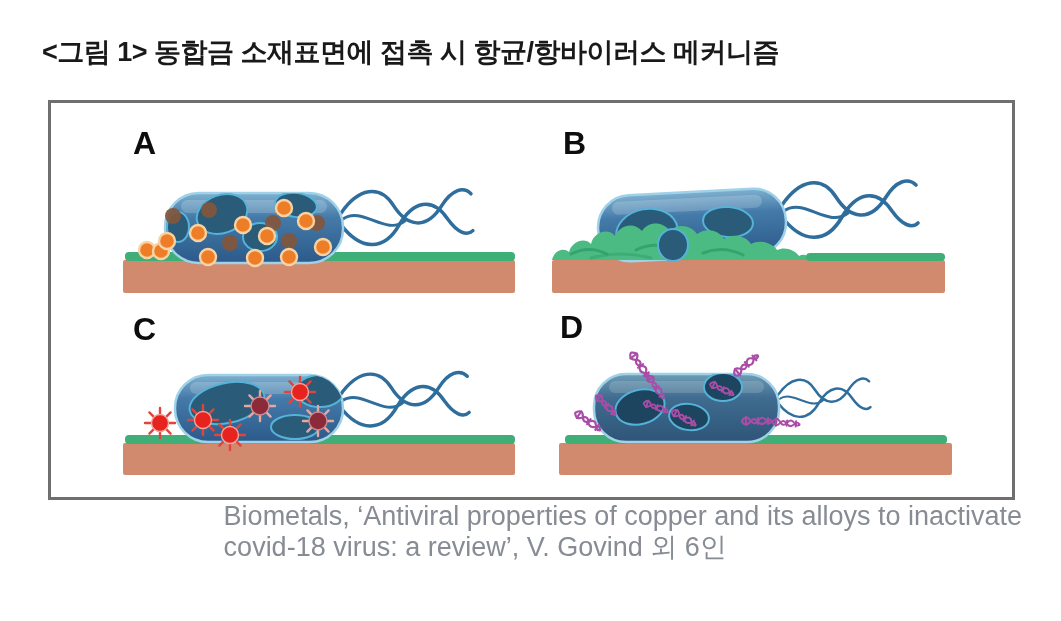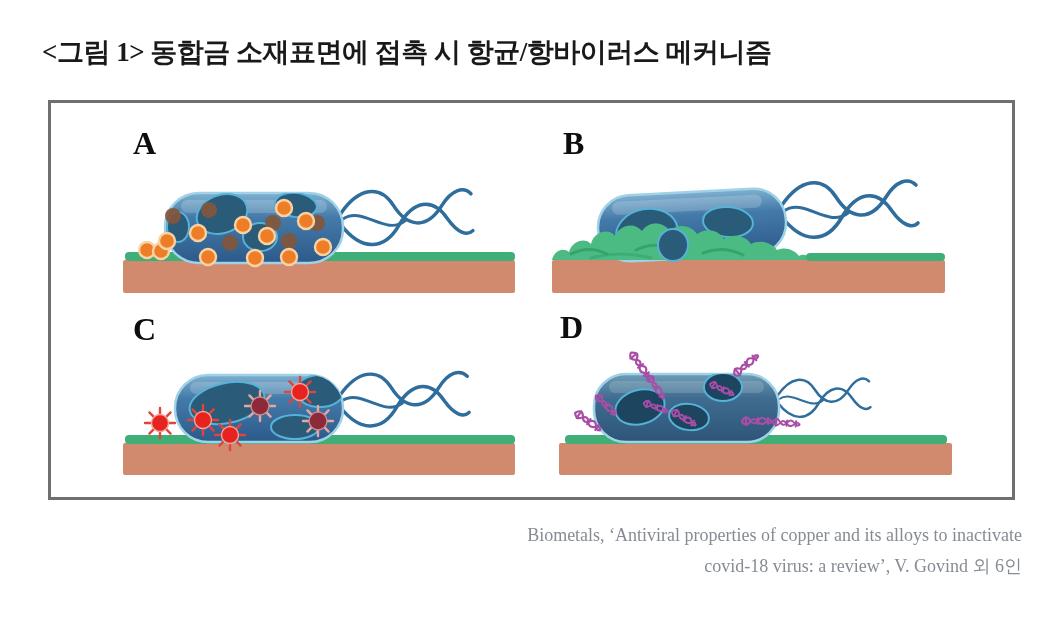--- a/index.html
+++ b/index.html
@@ -1,40 +1,40 @@
 <!DOCTYPE html>
 <html><head>
 <meta charset="utf-8">
 <style>
   html,body{margin:0;padding:0;background:#ffffff;}
   .page{
     position:relative;width:1061px;height:621px;background:#ffffff;overflow:hidden;
-    font-family:Liberation Serif, serif;
+    font-family:Liberation Sans, sans-serif;
   }
   .fig-title{
     position:absolute;left:42px;top:34px;
     font-size:27px;font-weight:700;letter-spacing:-0.5px;color:#191919;
     white-space:nowrap;
   }
   .figure-box{
     position:absolute;left:48px;top:100px;width:961px;height:394px;
     border:3px solid #6f6f6f;background:#ffffff;
   }
   .figure-canvas{position:absolute;left:0;top:0;width:961px;height:394px;}
   .panel-label{
     position:absolute;width:40px;text-align:left;
     font-size:32px;font-weight:800;color:#0d0d0d;line-height:1;
   }
   .label-a{left:82px;top:24px;}
   .label-b{left:512px;top:24px;}
   .label-c{left:82px;top:210px;}
   .label-d{left:509px;top:208px;}
   .caption{
-    position:absolute;right:39px;top:520px;text-align:right;
-    font-size:18px;line-height:31px;color:#868b94;
+    position:absolute;right:39px;top:501px;
+    font-size:27px;line-height:31px;color:#868b94;
   }
   .caption div{white-space:nowrap;}
 </style>
 </head>
 <body>
 
 <div class="page">
 
   <div class="fig-title">&lt;그림 1&gt; 동합금 소재표면에 접촉 시 항균/항바이러스 메커니즘</div>
 

